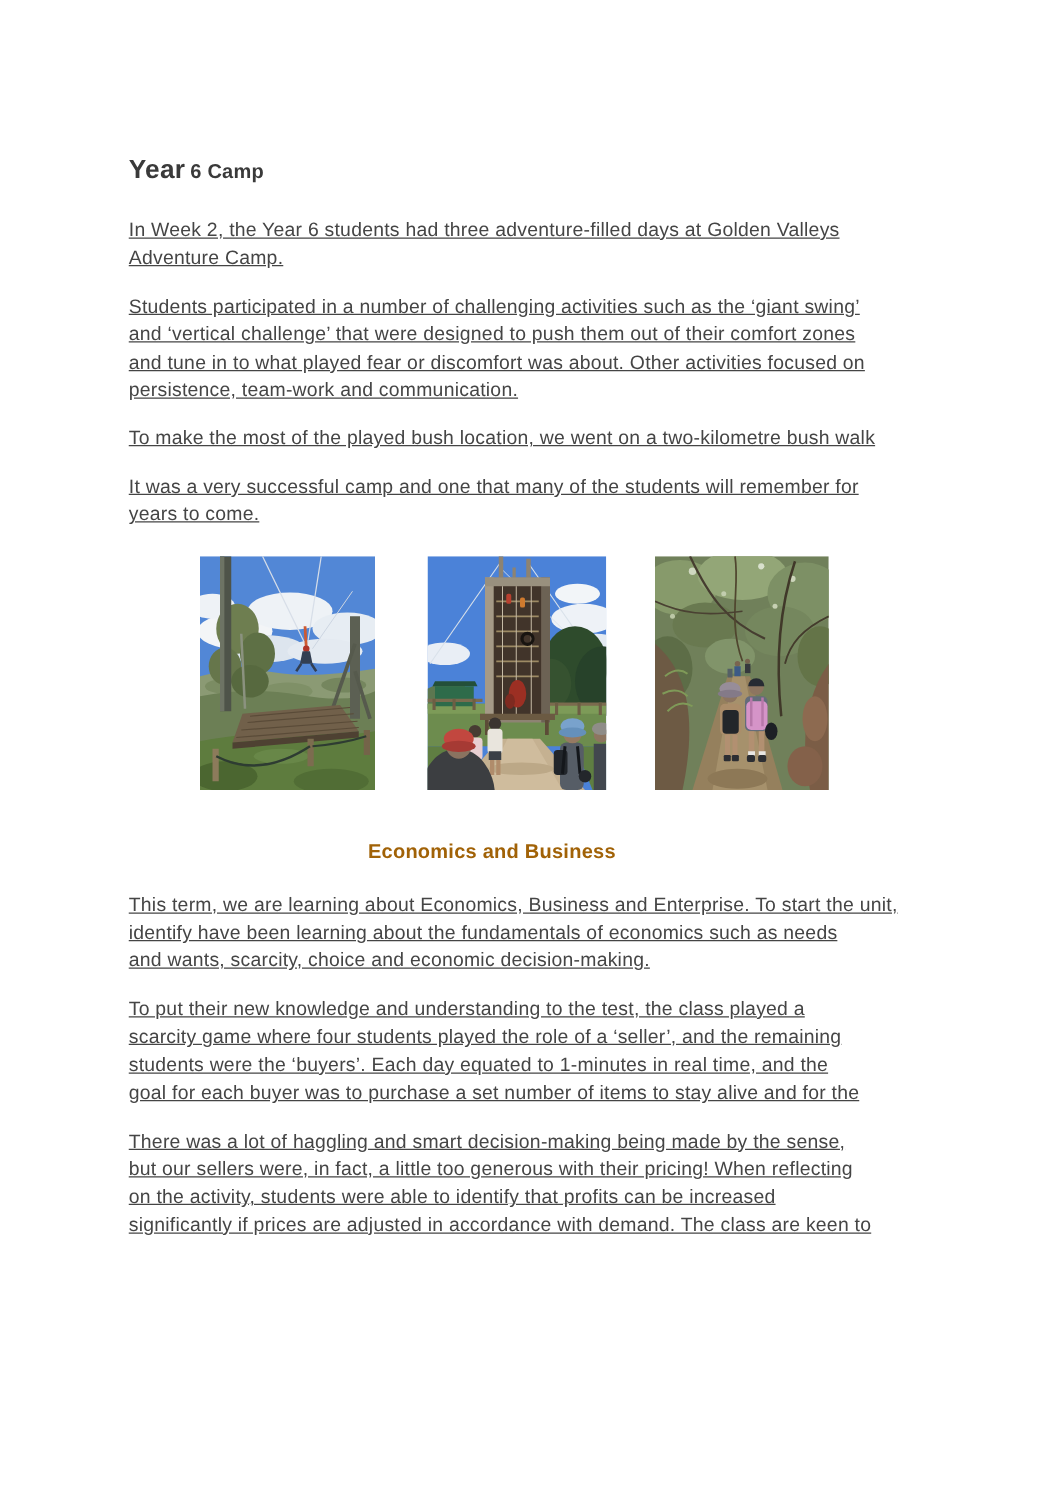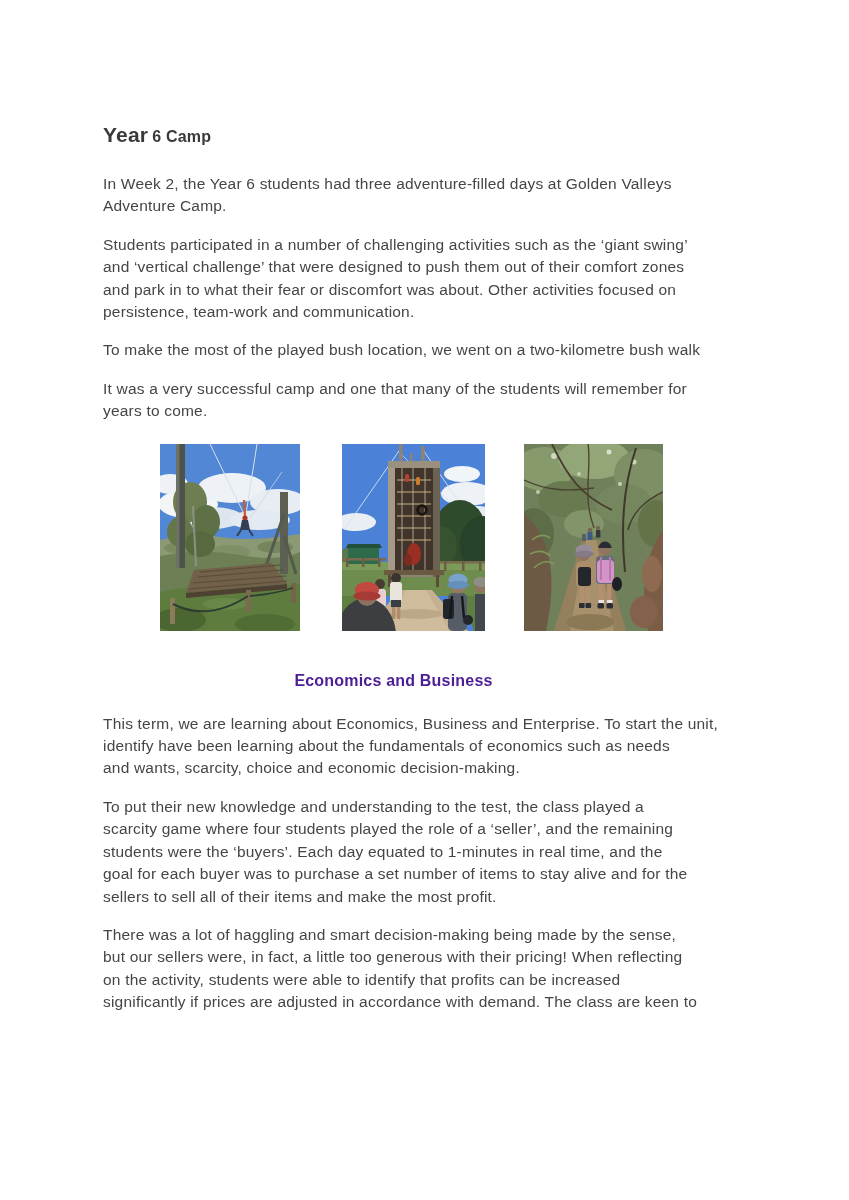--- a/index.html
+++ b/index.html
@@ -22,57 +22,58 @@
     color: #3a3a3a;
     letter-spacing: 0.2px;
   }
   .camp-title .t-large { font-size: 21px; }
   .camp-title .t-small { font-size: 16px; margin-left: 4px; }
   .para {
     margin: 0 0 16px 0;
     font-size: 15.5px;
     line-height: 22.4px;
     letter-spacing: 0.2px;
+    text-decoration: underline;
   }
   .para .line { white-space: nowrap; }
   .photo-row {
     display: flex;
     margin: 21px 0 0 0;
     padding-left: 57px;
   }
   .photo { margin: 0; height: 187px; }
   .photo-1 { width: 140px; }
   .photo-2 { width: 143px; margin-left: 42px; margin-right: 39px; }
   .photo-3 { width: 139px; }
   .photo svg { display: block; width: 100%; height: 100%; }
   .econ-heading {
     margin: 39px 0 21px 0;
     font-size: 16px;
     font-weight: bold;
     line-height: 22px;
     text-align: center;
-    color: #4c1d95;
+    color: #a16207;
     letter-spacing: 0.2px;
   }
 </style>
 </head>
 <body>
 
 <div class="page">
 
   <h1 class="camp-title"><span class="t-large">Year</span><span class="t-small">6 Camp</span></h1>
 
   <div class="para">
       <div class="line">In Week 2, the Year 6 students had three adventure-filled days at Golden Valleys</div>
       <div class="line">Adventure Camp.</div>
     </div>
   <div class="para">
       <div class="line">Students participated in a number of challenging activities such as the ‘giant swing’</div>
       <div class="line">and ‘vertical challenge’ that were designed to push them out of their comfort zones</div>
-      <div class="line">and park in to what their fear or discomfort was about. Other activities focused on</div>
+      <div class="line">and tune in to what played fear or discomfort was about. Other activities focused on</div>
       <div class="line">persistence, team-work and communication.</div>
     </div>
   <div class="para">
       <div class="line">To make the most of the played bush location, we went on a two-kilometre bush walk</div>
     </div>
   <div class="para">
       <div class="line">It was a very successful camp and one that many of the students will remember for</div>
       <div class="line">years to come.</div>
     </div>
 
@@ -320,21 +321,20 @@
   <div class="para">
       <div class="line">This term, we are learning about Economics, Business and Enterprise. To start the unit,</div>
       <div class="line">identify have been learning about the fundamentals of economics such as needs</div>
       <div class="line">and wants, scarcity, choice and economic decision-making.</div>
     </div>
   <div class="para">
       <div class="line">To put their new knowledge and understanding to the test, the class played a</div>
       <div class="line">scarcity game where four students played the role of a ‘seller’, and the remaining</div>
       <div class="line">students were the ‘buyers’. Each day equated to 1-minutes in real time, and the</div>
       <div class="line">goal for each buyer was to purchase a set number of items to stay alive and for the</div>
-      <div class="line">sellers to sell all of their items and make the most profit.</div>
     </div>
   <div class="para">
       <div class="line">There was a lot of haggling and smart decision-making being made by the sense,</div>
       <div class="line">but our sellers were, in fact, a little too generous with their pricing! When reflecting</div>
       <div class="line">on the activity, students were able to identify that profits can be increased</div>
       <div class="line">significantly if prices are adjusted in accordance with demand. The class are keen to</div>
     </div>
 
 </div>
 

